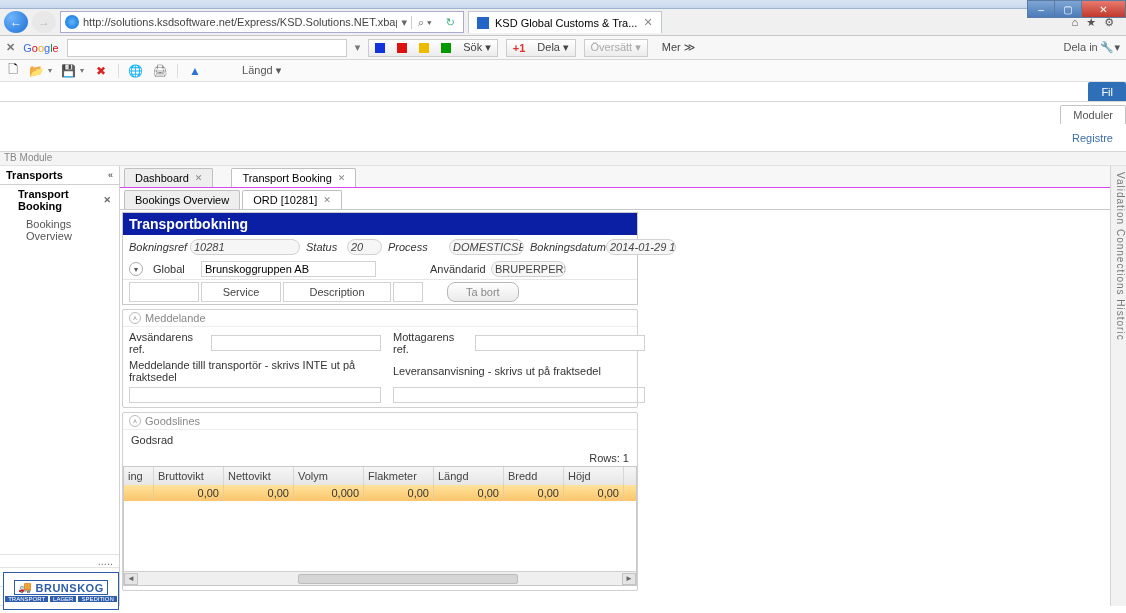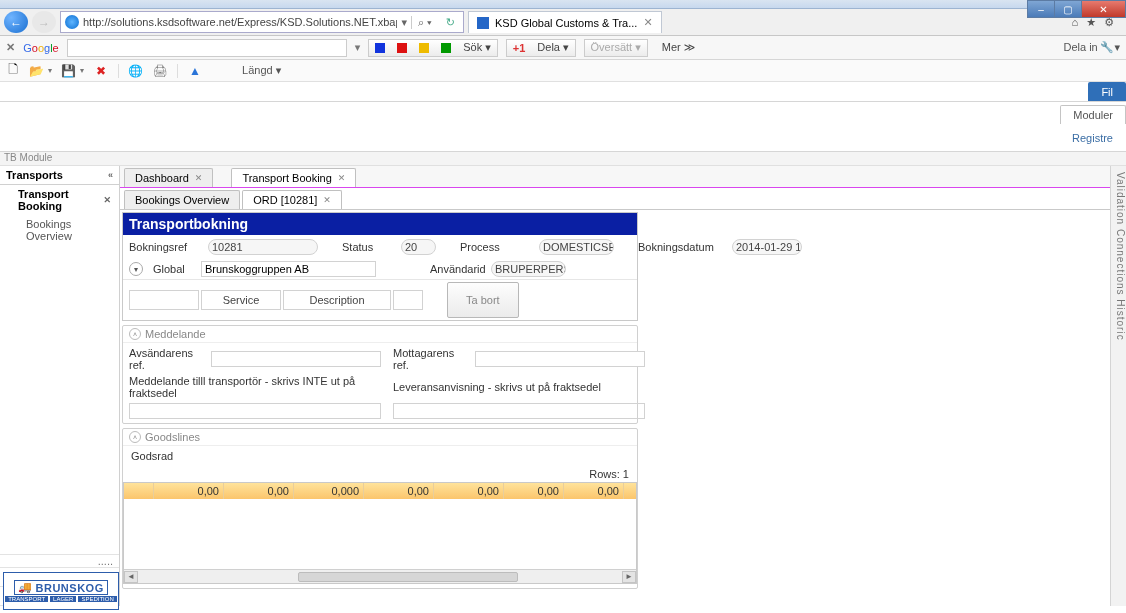--- a/index.html
+++ b/index.html
@@ -78,31 +78,31 @@
 .tabstrip { height: 22px; border-bottom: 1px solid #d946ef; display: flex; align-items: flex-end; padding-left: 4px; gap: 18px; background: #f7f7f7; }
 .itab { padding: 3px 10px; border: 1px solid #c0c0c0; border-bottom: none; background: #eee; display: flex; align-items: center; gap: 6px; border-radius: 2px 2px 0 0; }
 .itab.active { background: #fff; }
 .itab .x { color: #888; font-size: 9px; }
 
 .tabstrip2 { height: 22px; border-bottom: 1px solid #c9c9c9; display: flex; align-items: flex-end; padding-left: 4px; gap: 2px; background: #fff; }
 
 
 .panel { margin: 2px 2px 0 2px; width: 516px; border: 1px solid #c9c9c9; background: #fff; }
 .panel-head { background: #0a1fa3; color: #fff; padding: 3px 6px; font-weight: bold; font-size: 14px; }
-.form-grid { display: grid; grid-template-columns: 55px 110px 35px 35px 55px 75px 70px 70px; gap: 2px 24px; padding: 4px 6px; align-items: center; }
+.form-grid { display: grid; grid-template-columns: 55px 110px 35px 35px 55px 75px 70px 70px; gap: 2px 6px; padding: 4px 6px; align-items: center; font-style: italic; }
 .lbl { color: #333; }
 .fld { height: 16px; border: 1px solid #d2d2d2; background: #fff; padding: 0 3px; display: flex; align-items: center; overflow: hidden; white-space: nowrap; }
 .fld.ro { background: #f6f6f6; color: #444; border-radius: 8px; }
 .expander { width: 14px; height: 14px; border: 1px solid #aaa; border-radius: 50%; display: inline-flex; align-items: center; justify-content: center; font-size: 8px; color: #555; margin-right: 4px; }
 .row2 { display: flex; align-items: center; padding: 2px 6px; gap: 6px; }
 
 
 .svc-row { display: flex; align-items: center; padding: 2px 6px; gap: 2px; border-top: 1px solid #e6e6e6; }
 .svc-cell { height: 20px; border: 1px solid #d2d2d2; display: flex; align-items: center; justify-content: center; color: #444; }
-.btn { height: 36px; border: 1px solid #b8b8b8; background: linear-gradient(#fdfdfd,#ebebeb); padding: 0 18px; color: #888; border-radius: 2px; }
+.btn { height: 20px; border: 1px solid #b8b8b8; background: linear-gradient(#fdfdfd,#ebebeb); padding: 0 18px; color: #888; border-radius: 8px; }
 
 
 .section { margin: 4px 2px 0 2px; width: 516px; border: 1px solid #d0d0d0; border-radius: 2px; background: #fff; }
 .sec-head { display: flex; align-items: center; padding: 2px 6px; color: #888; font-size: 10px; gap: 4px; border-bottom: 1px solid #eee; }
 .sec-head .tog { width: 12px; height: 12px; border: 1px solid #bbb; border-radius: 50%; display: inline-flex; align-items: center; justify-content: center; font-size: 7px; }
 .sec-body { padding: 4px 6px; }
 .msg-grid { display: grid; grid-template-columns: 70px 170px 70px 170px; gap: 4px 12px; align-items: center; }
 .wide-fld { grid-column: span 2; height: 16px; border: 1px solid #d2d2d2; }
 
 
@@ -309,20 +309,30 @@
     </div>
 
     <div class="section" style="padding-bottom:4px">
       <div class="sec-head">
           <span class="tog">˄</span>
           <span>Goodslines</span>
         </div>
       <div class="gl-title">Godsrad</div>
       <div class="gl-rows">Rows: 1</div>
       <div class="gl-table">
+        <div class="gl-head">
+          <div>ing</div>
+          <div>Bruttovikt</div>
+          <div>Nettovikt</div>
+          <div>Volym</div>
+          <div>Flakmeter</div>
+          <div>Längd</div>
+          <div>Bredd</div>
+          <div>Höjd</div>
+        </div>
         <div class="gl-row">
           <div></div>
           <div>0,00</div>
           <div>0,00</div>
           <div>0,000</div>
           <div>0,00</div>
           <div>0,00</div>
           <div>0,00</div>
           <div>0,00</div>
         </div>

